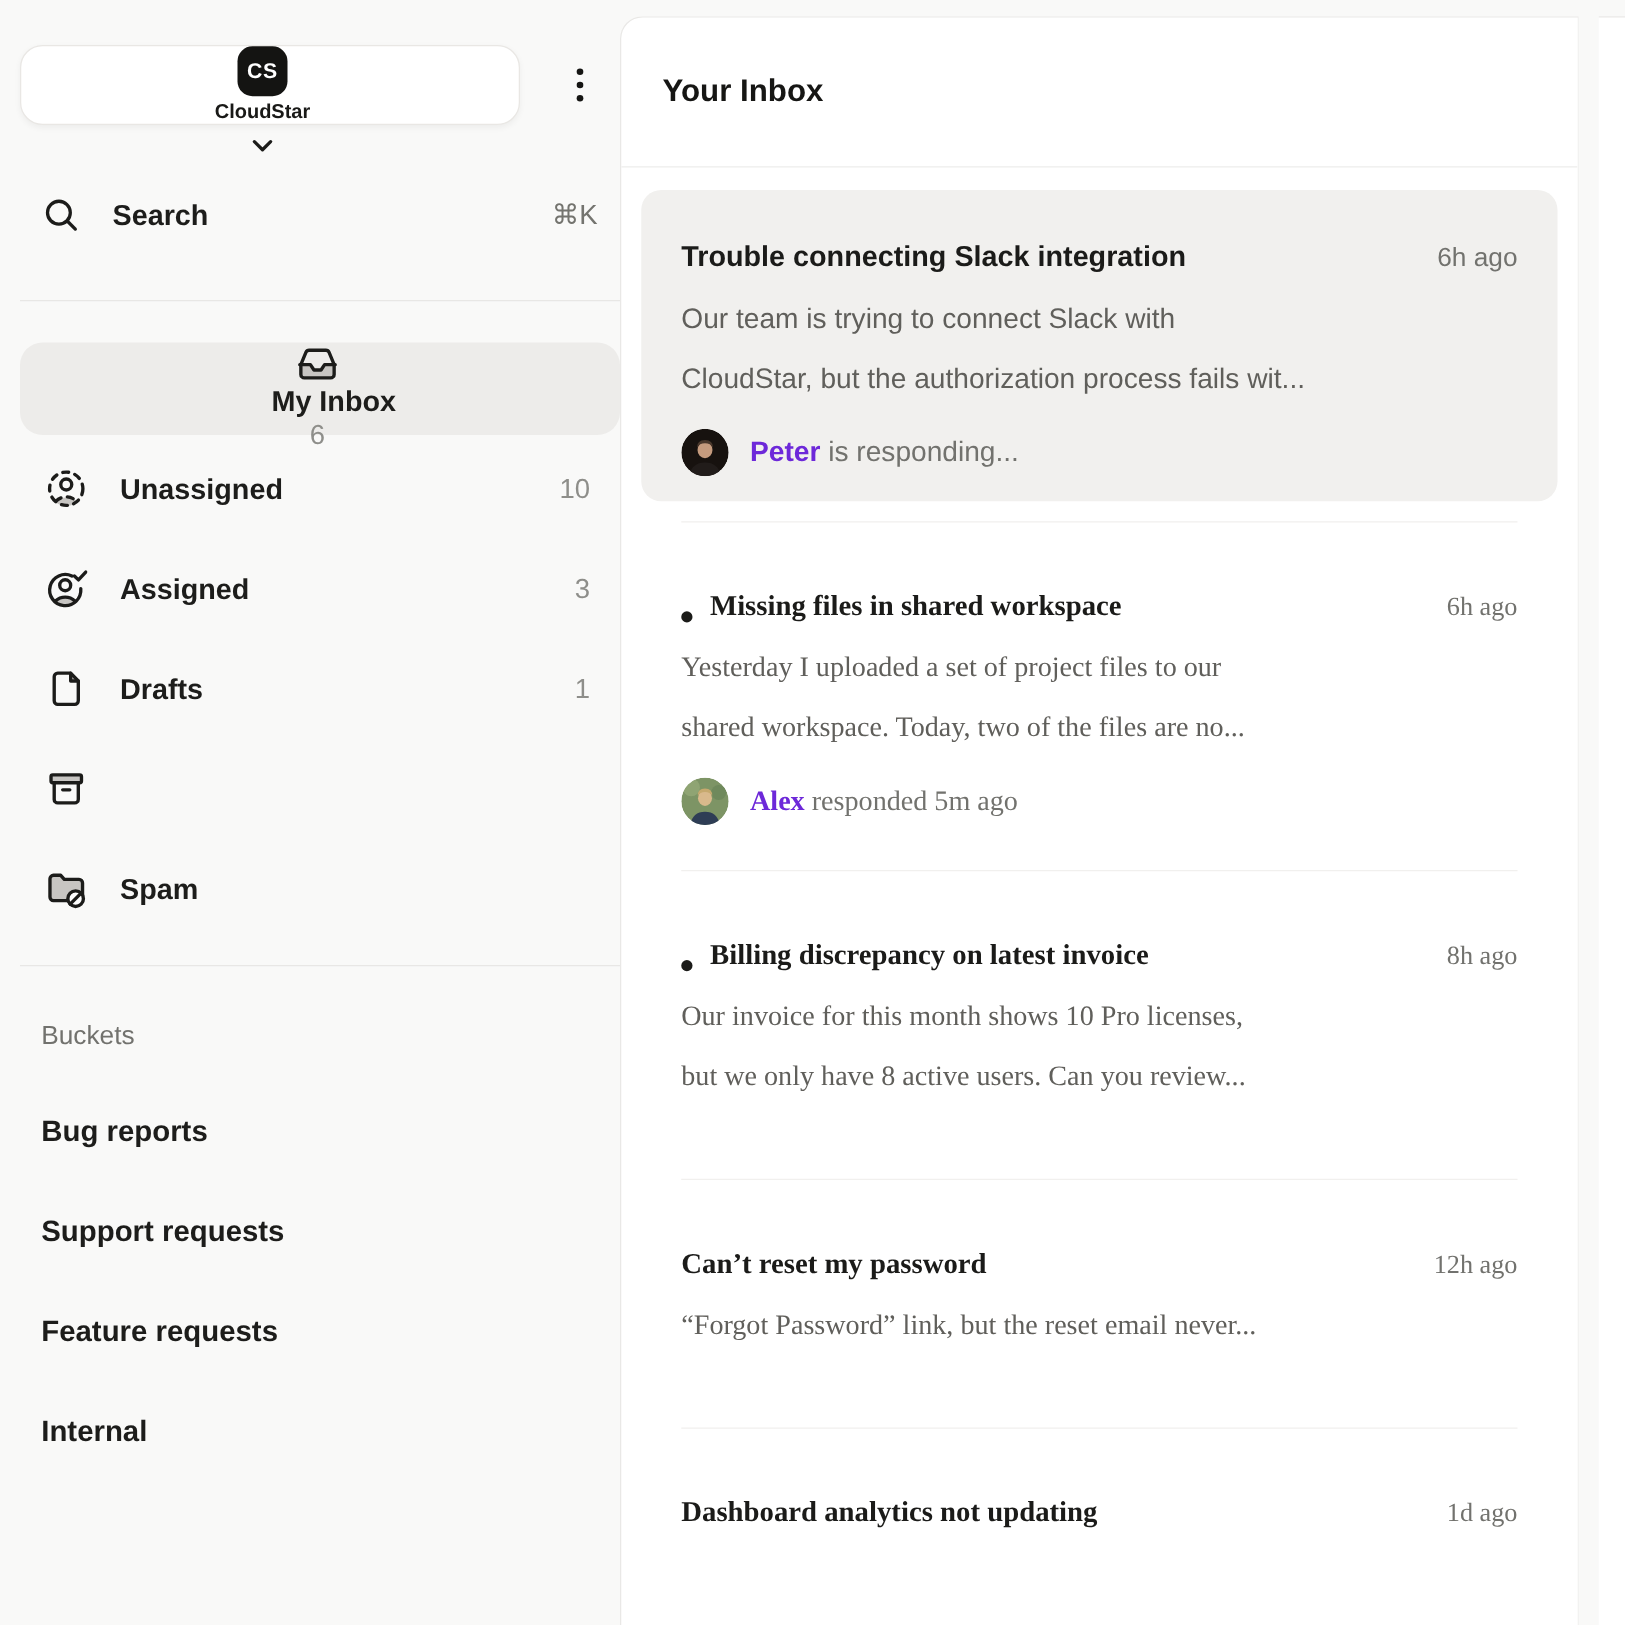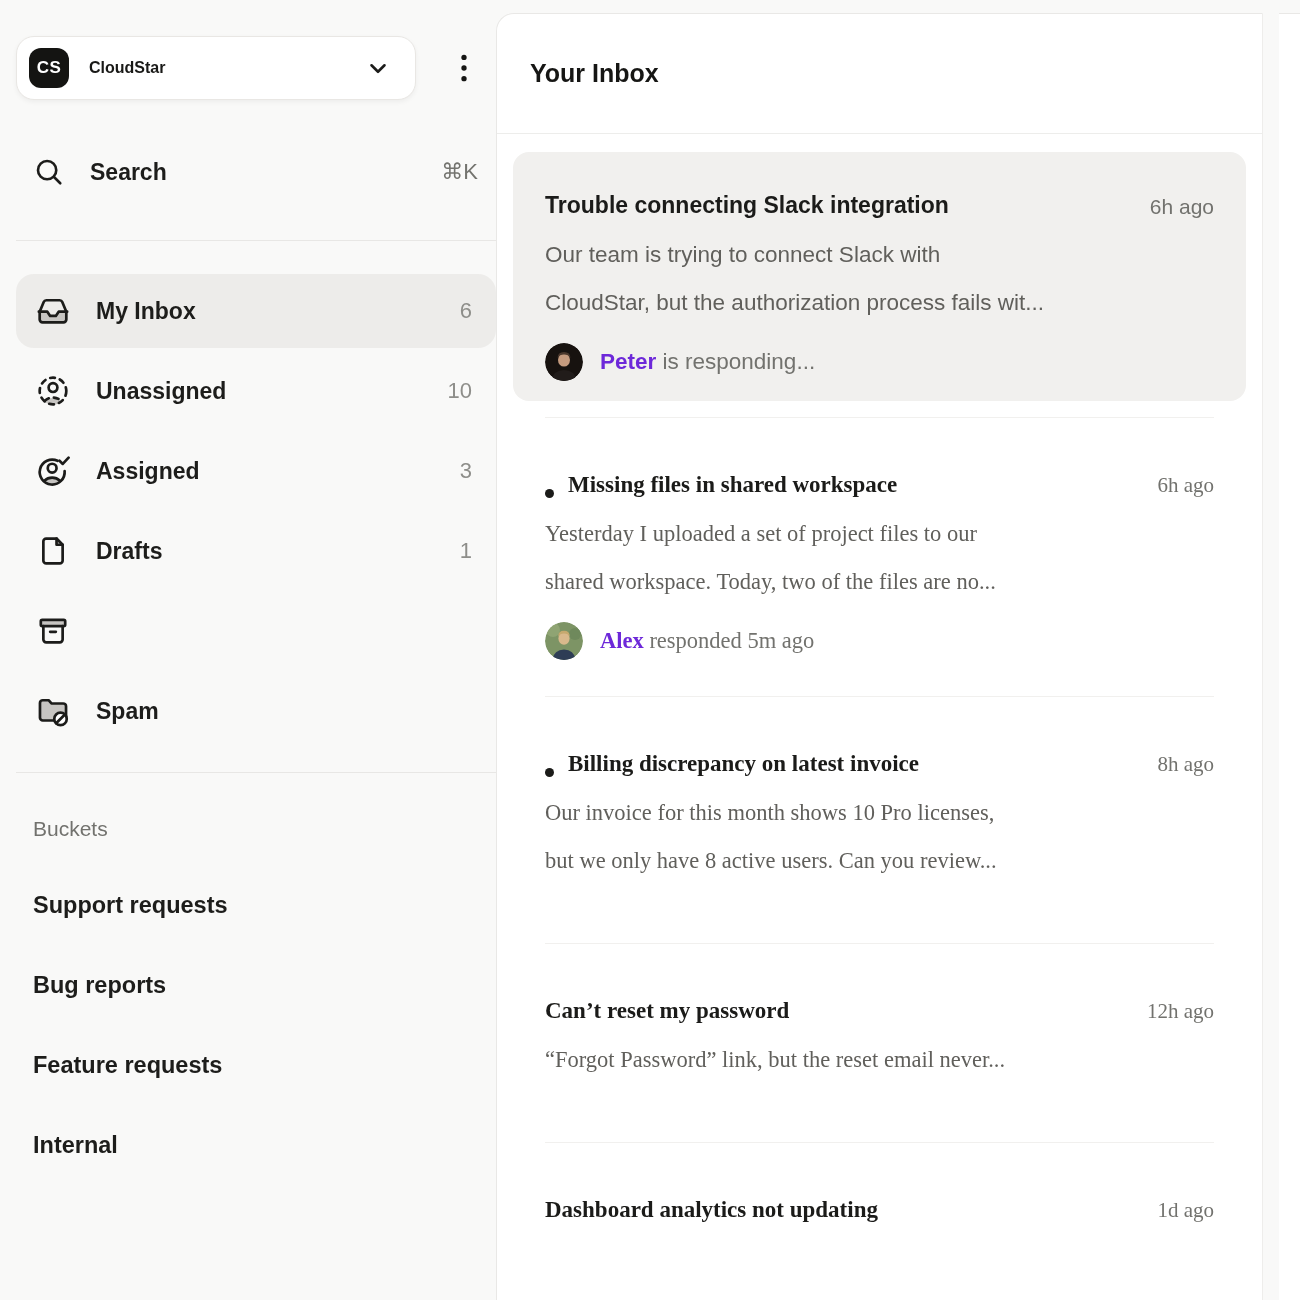--- a/index.html
+++ b/index.html
@@ -10,26 +10,27 @@
     color:#1b1b19;
     overflow:hidden;
     position:relative;
   }
   svg { display:block; }
 
   
   .sidebar { position:absolute; left:0; top:0; width:512px; height:1300px; padding:36px 16px 0; }
   .workspace-row { display:flex; align-items:center; }
   .workspace-pill {
-    display:flex; align-items:center; gap:20px;
+    display:flex; align-items:center; gap:4px;
     width:400px; height:64px; background:#ffffff;
     border:1px solid #e9e7e4; border-radius:18px;
     padding:0 24px 0 12px;
     box-shadow:0 2px 5px rgba(0,0,0,.05);
     cursor:pointer;
+    flex-direction:column;
   }
   .ws-badge {
     width:40px; height:40px; background:#141412; border-radius:12px;
     color:#fff; font-weight:700; font-size:17px; letter-spacing:.5px;
     display:flex; align-items:center; justify-content:center; flex:none;
   }
   .ws-name { font-size:16px; font-weight:600; color:#191917; flex:1; }
   .kebab-btn { margin-left:29px; cursor:pointer; padding:6px; }
 
   .search-row { display:flex; align-items:center; gap:26px; margin-top:48px; padding:0 18px; height:48px; cursor:pointer; }
@@ -38,21 +39,21 @@
 
   .sb-divider { height:1px; background:#e8e7e5; }
   .sb-divider.d1 { margin-top:44px; }
   .sb-divider.d2 { margin-top:24px; }
 
   .nav { margin-top:33px; }
   .nav-item {
     display:flex; align-items:center; height:74px;
     padding:0 24px 0 20px; border-radius:18px; margin-bottom:6px; cursor:pointer;
   }
-  .nav-item.active { background:#edecea; }
+  .nav-item.active { background:#edecea;flex-direction:column; }
   .nav-icon { width:34px; height:34px; flex:none; }
   .nav-label { margin-left:26px; flex:1; font-size:23px; font-weight:600; color:#1d1d1b; }
   .nav-count { font-size:22px; color:#8e8e8a; }
 
   .buckets-heading { margin:44px 0 0 17px; font-size:21px; color:#72726e; }
   .bucket-list { margin-top:24px; }
   .bucket-item { height:80px; display:flex; align-items:center; padding-left:17px; font-size:23.5px; font-weight:600; color:#1d1d1b; cursor:pointer; }
 
   
   .main-card {
@@ -200,22 +201,22 @@
       </span>
       <span class="nav-label">Spam</span>
       <span class="nav-count"></span>
     </div>
   </nav>
 
   <div class="sb-divider d2"></div>
 
   <div class="buckets-heading">Buckets</div>
   <div class="bucket-list">
+    <div class="bucket-item">Bug reports</div>
     <div class="bucket-item">Support requests</div>
-    <div class="bucket-item">Bug reports</div>
     <div class="bucket-item">Feature requests</div>
     <div class="bucket-item">Internal</div>
   </div>
 </aside>
 
 <main class="main-card">
   <header class="main-header">
     <h1 class="main-title">Your Inbox</h1>
   </header>
 

